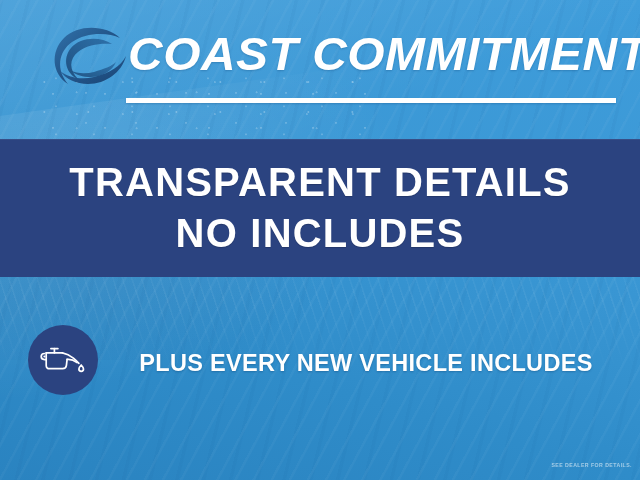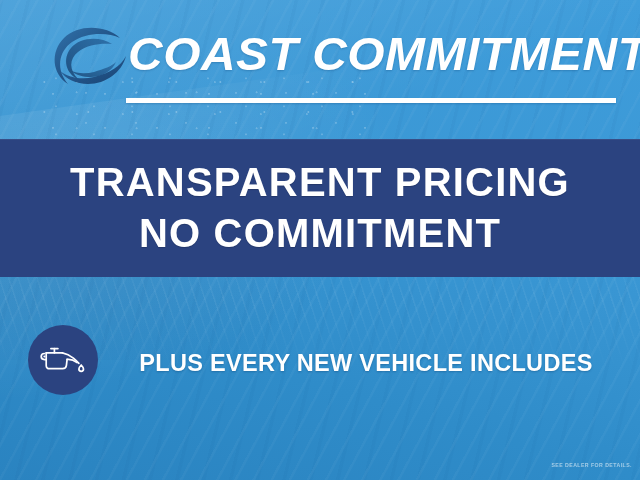--- a/index.html
+++ b/index.html
@@ -165,22 +165,22 @@
         <path d="M74 40 C70 50 58 56 46 55 C38 54.5 32 52 28 48 C35 52 44 52 52 50 C62 47 70 44 74 40 Z" fill="url(#lg2)" opacity="0.85"></path>
       </svg>
     </div>
 
     <div class="brand-title">COAST COMMITMENT</div>
 
     <div class="rule"></div>
   </div>
 
   <div class="navy-band">
-    <div class="navy-line l1">TRANSPARENT PRICING</div>
-    <div class="navy-line l2">NO COMMITMENT</div>
+    <div class="navy-line l1">TRANSPARENT DETAILS</div>
+    <div class="navy-line l2">NO INCLUDES</div>
   </div>
 
   <div class="promo">
 
     <div class="oil-badge">
       <svg width="46" height="34" viewBox="0 0 46 34" xmlns="http://www.w3.org/2000/svg" fill="none" stroke="#ffffff" stroke-width="1.7" stroke-linecap="round" stroke-linejoin="round">
         <path d="M4.5 10.5 C2.2 10.5 1.2 12 1.2 13.6 C1.2 15.2 2.2 16.6 4.5 16.6 L6.2 16.6"></path>
         <circle cx="4.4" cy="13.5" r="1.1" fill="#ffffff" stroke="none"></circle>
         <path d="M6.2 9.8 L6.2 22.4 C6.2 24.3 7.7 25.7 9.6 25.7 L22.6 25.7 C24.6 25.7 26.2 24.3 26.4 22.4 L27.1 16.4"></path>
         <path d="M6.2 9.8 L22.4 9.8"></path>

